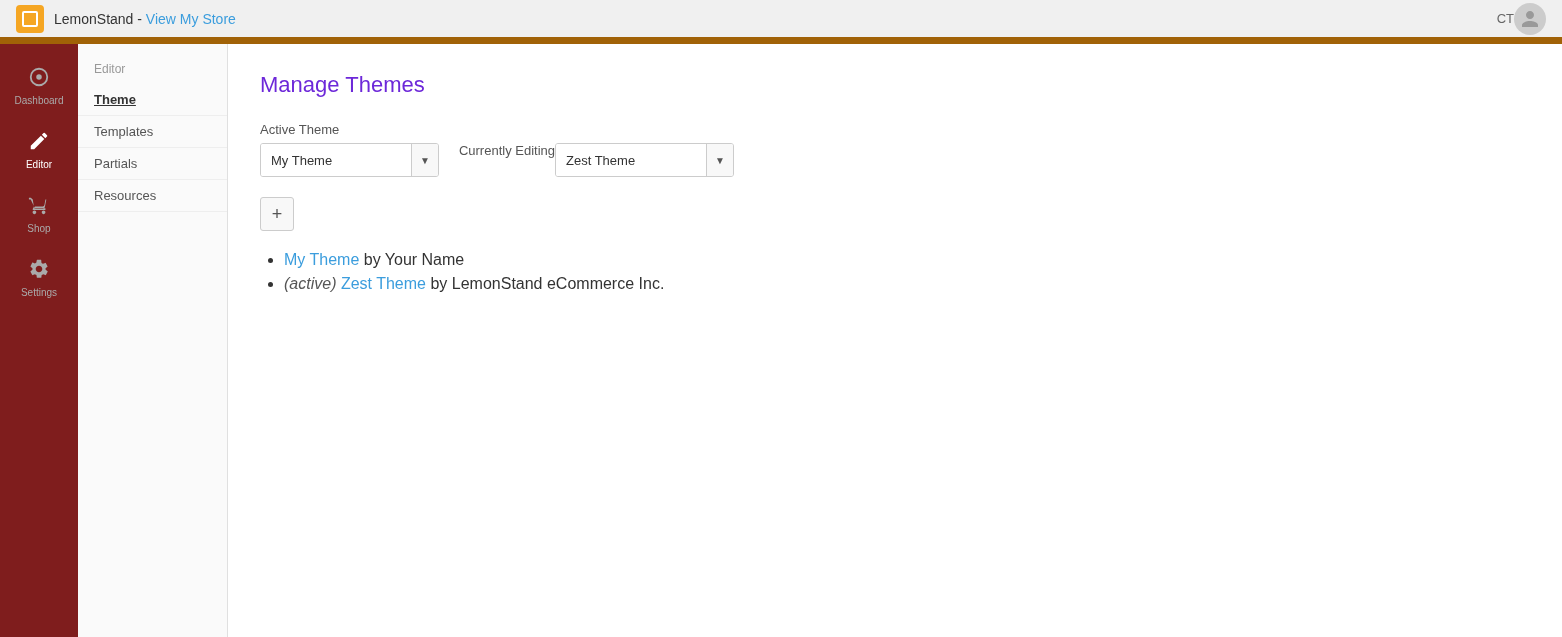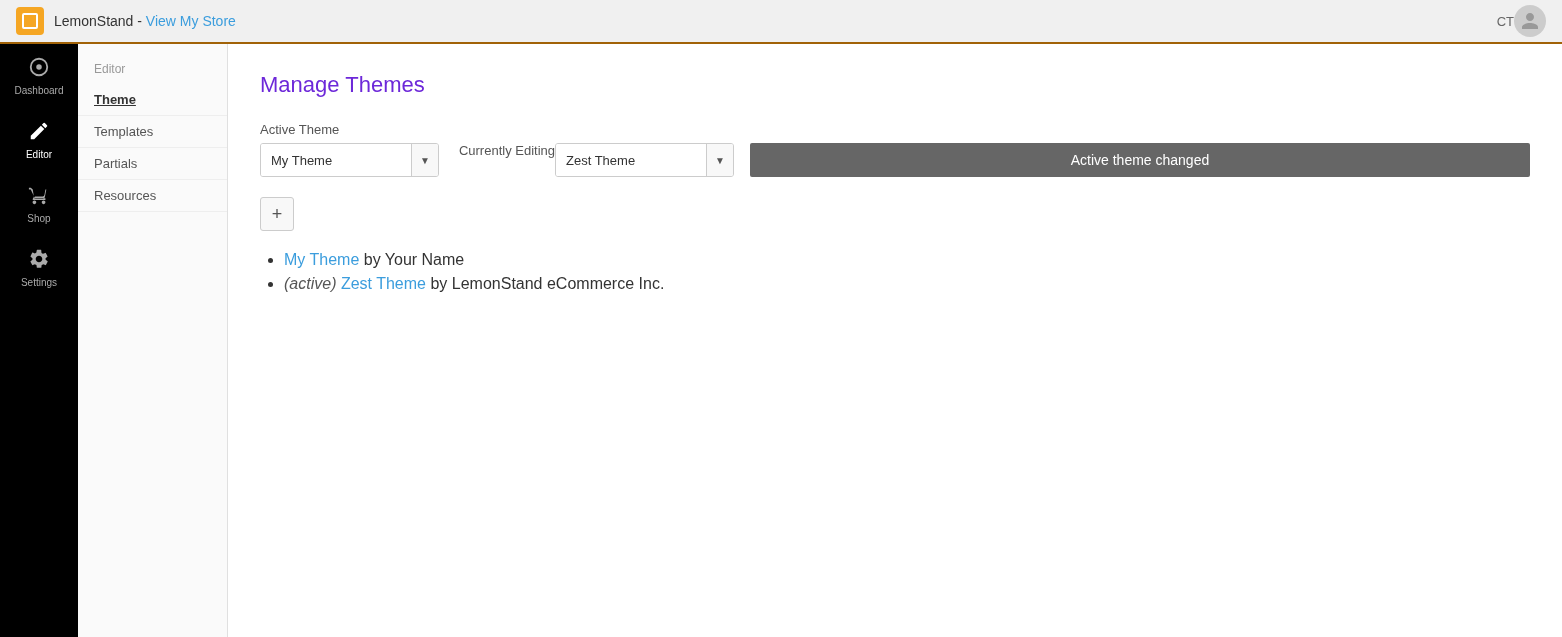--- a/index.html
+++ b/index.html
@@ -2,21 +2,21 @@
 <html><head>
   <meta charset="utf-8">
   <style>
     * { box-sizing: border-box; margin: 0; padding: 0; }
     body { font-family: -apple-system, BlinkMacSystemFont, 'Segoe UI', sans-serif; font-size: 14px; background: #f5f5f5; display: flex; flex-direction: column; height: 637px; overflow: hidden; }
 
     
     .topbar {
       height: 44px;
       background: #f0f0f0;
-      border-bottom: 2px solid #a16207;
+      border-bottom: 7px solid #a16207;
       display: flex;
       align-items: center;
       padding: 3px 16px;
       flex-shrink: 0;
     }
     .topbar-logo {
       width: 28px;
       height: 28px;
       background: #f5a623;
       border-radius: 4px;
@@ -68,24 +68,25 @@
     
     .main-layout {
       display: flex;
       flex: 1;
       overflow: hidden;
     }
 
     
     .left-nav {
       width: 78px;
-      background: #000000;
+      background: #7f1d1d;
       display: flex;
       flex-direction: column;
       align-items: center;
+      padding-top: 10px;
       flex-shrink: 0;
     }
     .nav-item {
       width: 100%;
       display: flex;
       flex-direction: column;
       align-items: center;
       padding: 12px 0;
       cursor: pointer;
       color: #aaa;
@@ -318,23 +319,20 @@
       </div>
 
       <div style="display:flex;flex-direction:row;margin-left:20px;">
         <div class="col-header">Currently Editing</div>
         <div class="select-box-with-arrow">
           <span class="sba-text">Zest Theme</span>
           <span class="sba-arrow">▼</span>
         </div>
       </div>
 
-      <div class="notification-bar">
-        <span>Active theme changed</span>
-      </div>
 
     </div>
 
     <div class="add-btn">
       <span>+</span>
     </div>
 
     <ul class="theme-list">
       <li>
         <a href="#">My Theme</a>

